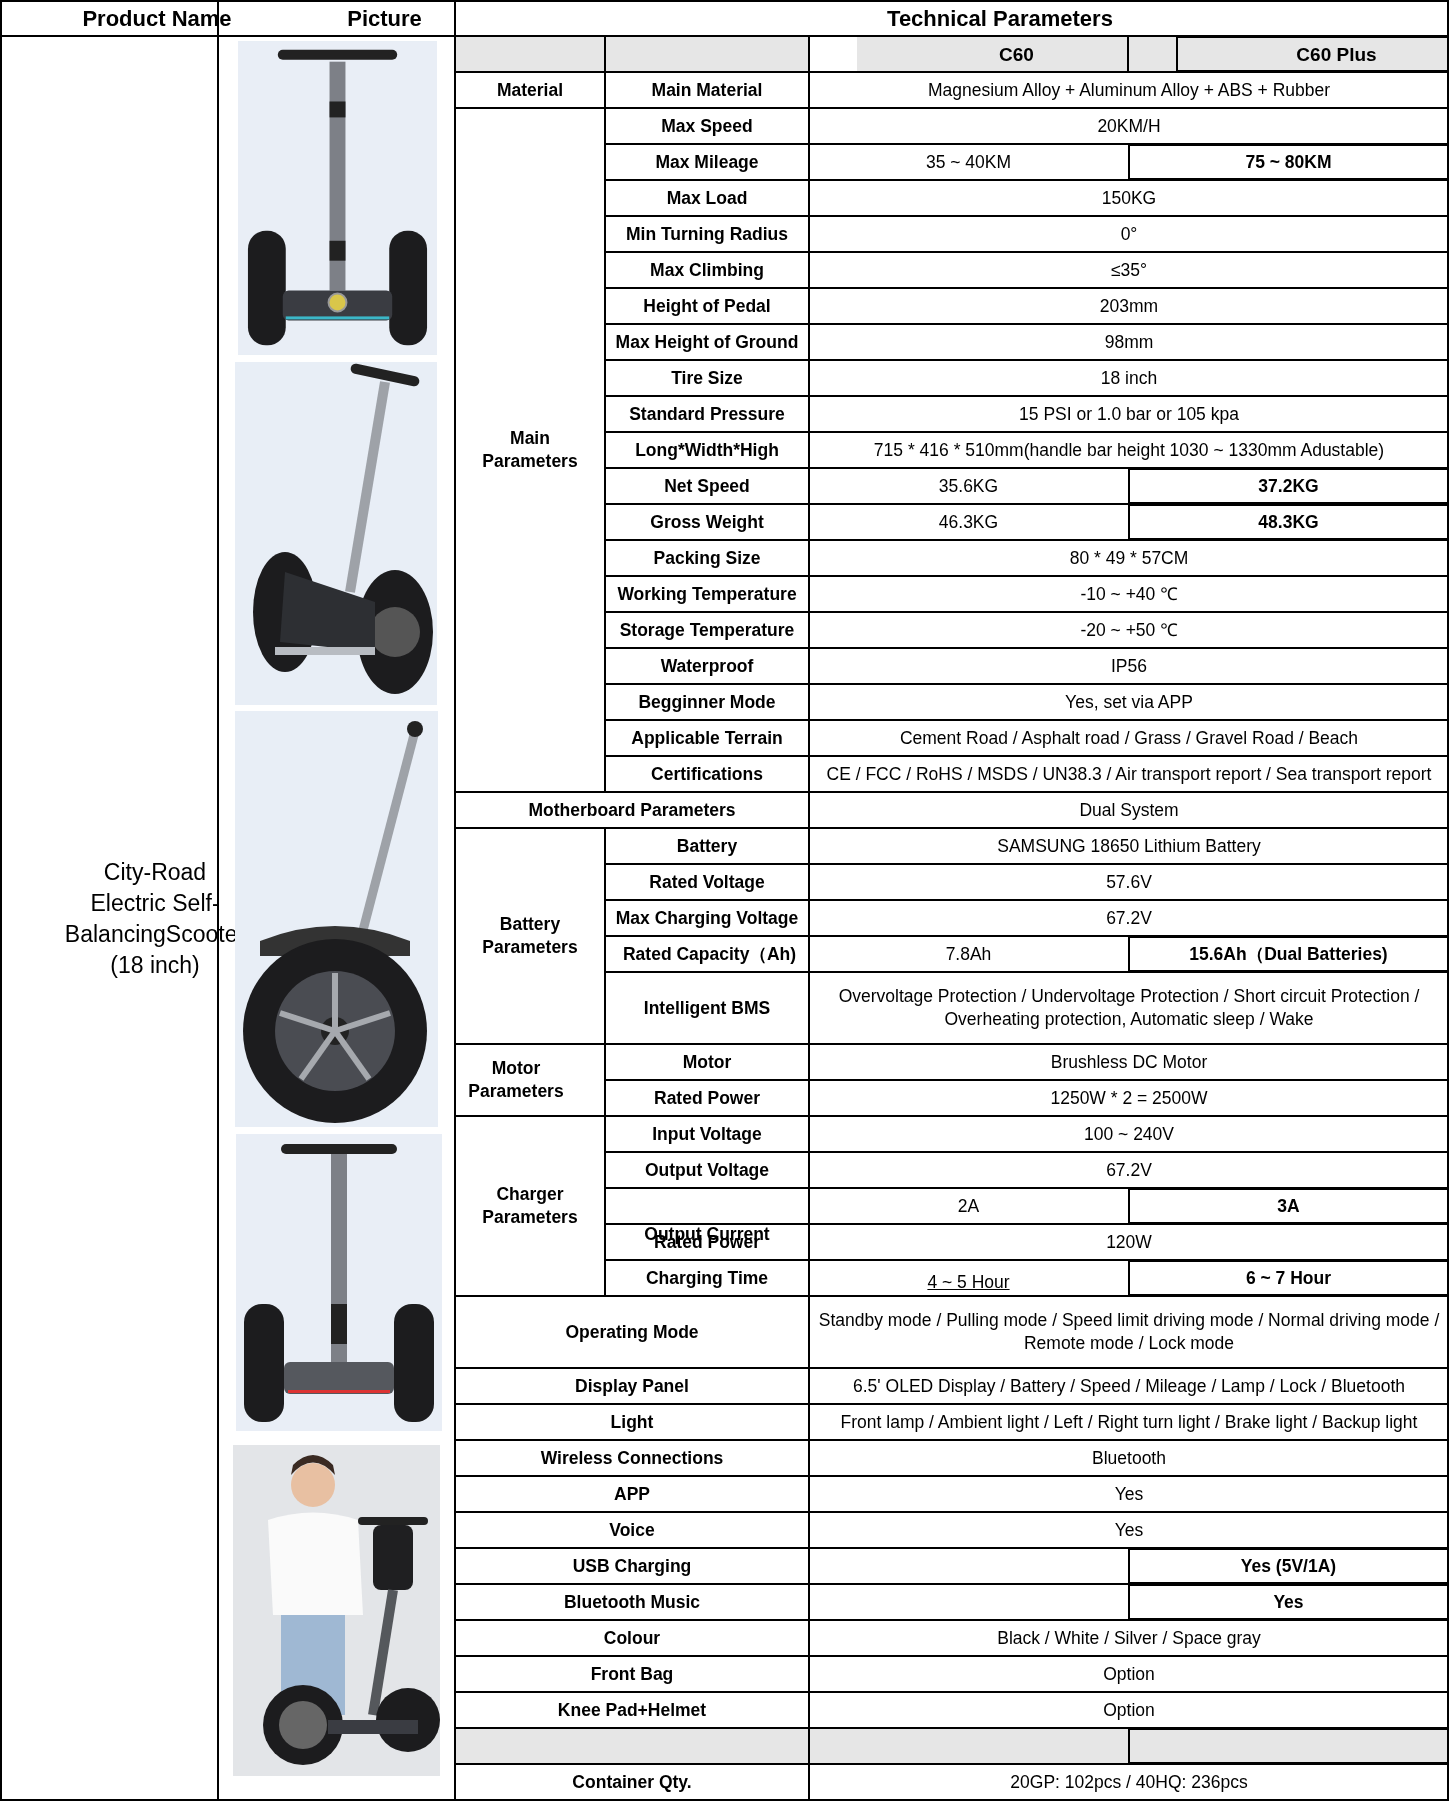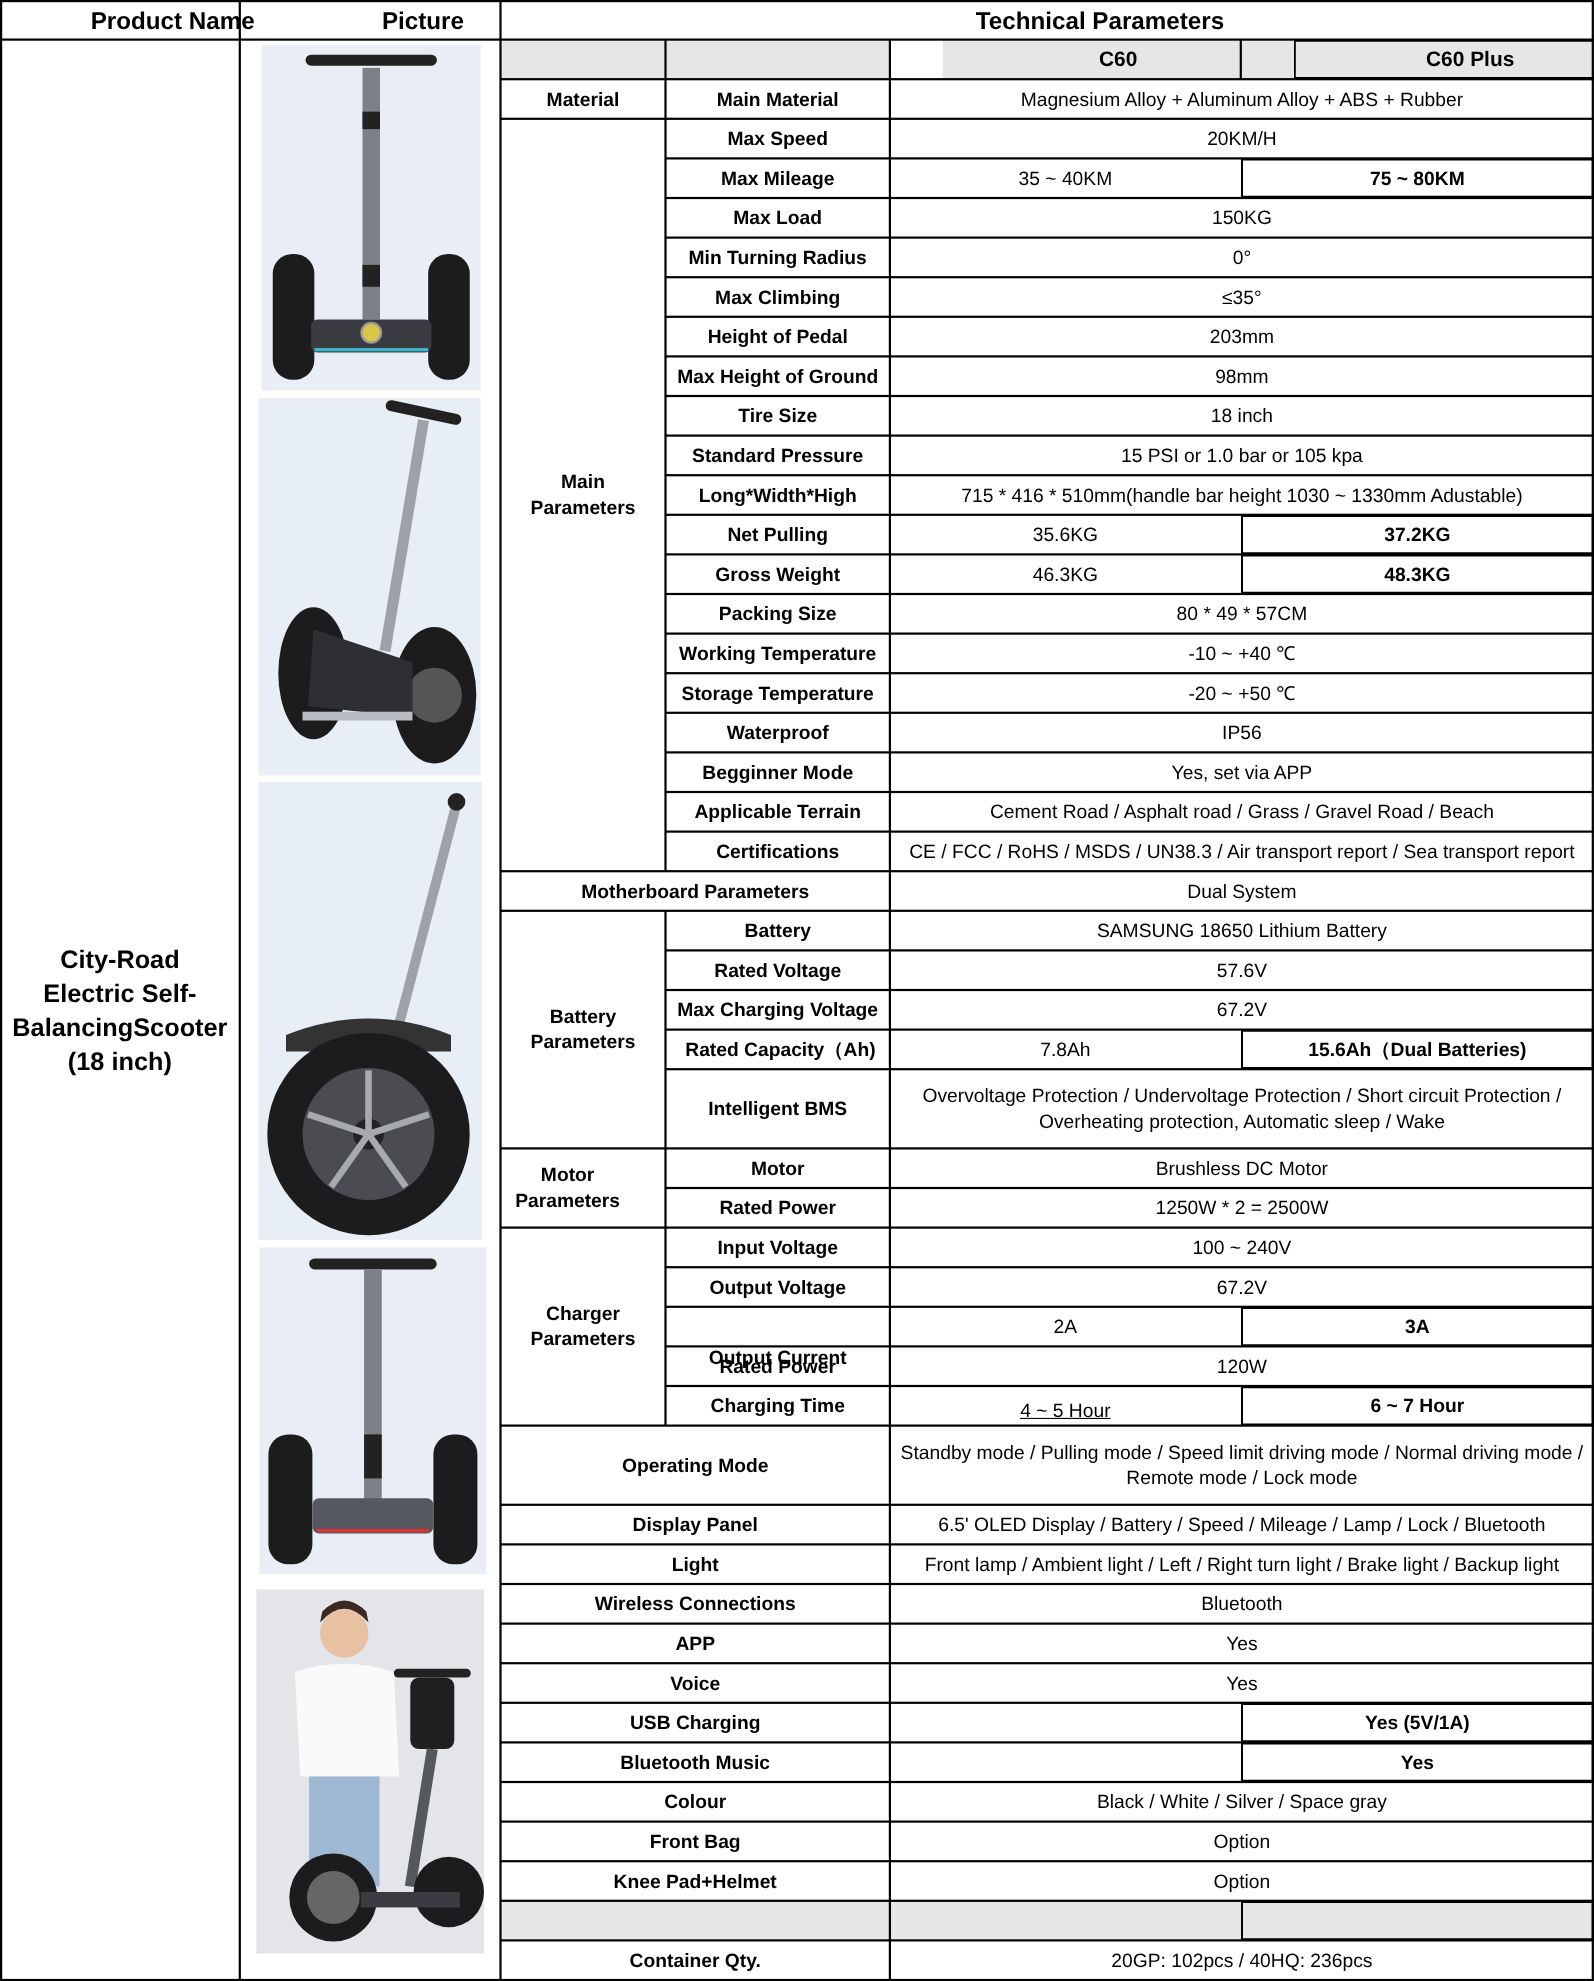--- a/index.html
+++ b/index.html
@@ -1,21 +1,21 @@
 <!DOCTYPE html>
 <html><head>
 <meta charset="utf-8">
 <style>
   html, body { margin: 0; padding: 0; background: #ffffff; }
   body { width: 1449px; height: 1801px; position: relative; overflow: hidden; font-family: "Liberation Sans", sans-serif; color: #000; }
   .sheet { position: absolute; left: 0; top: 0; width: 1449px; height: 1801px; }
   .cell { position: absolute; box-sizing: border-box; display: flex; align-items: center; justify-content: center; text-align: center; font-size: 17.5px; line-height: 23px; padding: 0 4px; }
   .b { font-weight: bold; }
   .hdr { font-weight: bold; font-size: 22px; margin-left: 48px; }
-  .prod { font-weight: bold; font-size: 23px; line-height: 31px; }
+  .prod { font-weight: normal; font-size: 23px; line-height: 31px; margin-left: 46px; }
   .grey { background: #e6e6e6; }
   .hl { box-shadow: inset 0 0 0 2px #000; font-weight: bold; }
   .vline { position: absolute; background: #000; width: 1.5px; }
   .hline { position: absolute; background: #000; height: 1.5px; }
   .pic { position: absolute; overflow: hidden; background: #e9eef5; }
   .pic svg { width: 100%; height: 100%; display: block; }
   .outer { position: absolute; left: 0; top: 0; width: 1449px; height: 1801px; box-sizing: border-box; border: 2px solid #000; pointer-events: none; }
 </style>
 </head>
 <body>
@@ -143,21 +143,21 @@
 
   <div class="cell b" style="left:605px;top:360px;width:204px;height:36px;">Tire Size</div>
   <div class="cell" style="left:809px;top:360px;width:640px;height:36px;">18 inch</div>
 
   <div class="cell b" style="left:605px;top:396px;width:204px;height:36px;">Standard Pressure</div>
   <div class="cell" style="left:809px;top:396px;width:640px;height:36px;">15 PSI or 1.0 bar or 105 kpa</div>
 
   <div class="cell b" style="left:605px;top:432px;width:204px;height:36px;">Long*Width*High</div>
   <div class="cell" style="left:809px;top:432px;width:640px;height:36px;">715 * 416 * 510mm(handle bar height 1030 ~ 1330mm Adustable)</div>
 
-  <div class="cell b" style="left:605px;top:468px;width:204px;height:36px;">Net Pulling</div>
+  <div class="cell b" style="left:605px;top:468px;width:204px;height:36px;">Net Speed</div>
   <div class="cell" style="left:809px;top:468px;width:319px;height:36px;">35.6KG</div>
   <div class="cell hl" style="left:1128px;top:468px;width:321px;height:36px;">37.2KG</div>
 
   <div class="cell b" style="left:605px;top:504px;width:204px;height:36px;">Gross Weight</div>
   <div class="cell" style="left:809px;top:504px;width:319px;height:36px;">46.3KG</div>
   <div class="cell hl" style="left:1128px;top:504px;width:321px;height:36px;">48.3KG</div>
 
   <div class="cell b" style="left:605px;top:540px;width:204px;height:36px;">Packing Size</div>
   <div class="cell" style="left:809px;top:540px;width:640px;height:36px;">80 * 49 * 57CM</div>
 

